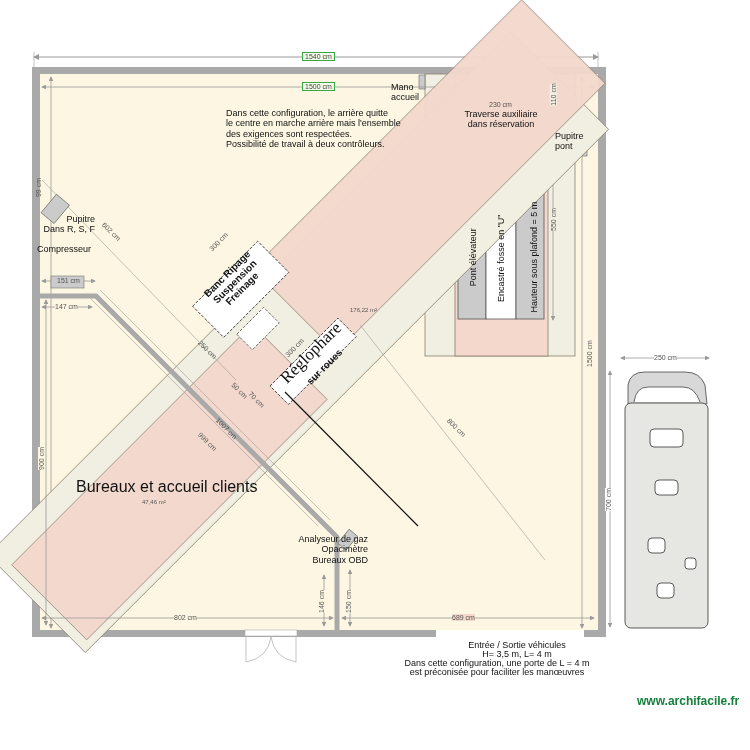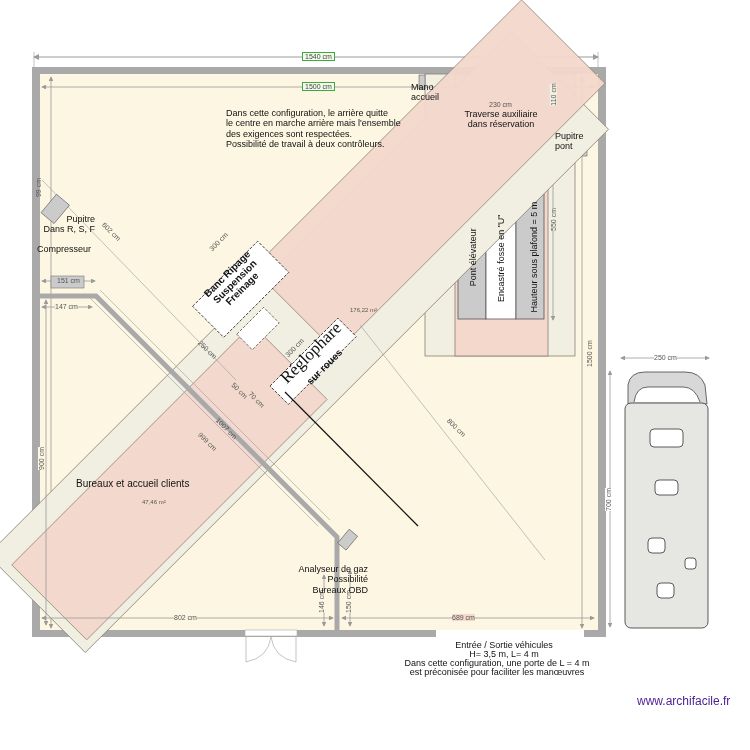--- a/index.html
+++ b/index.html
@@ -3,21 +3,21 @@
 <meta charset="utf-8">
 <style>
   html, body { margin:0; padding:0; background:#ffffff; }
   body { width:750px; height:750px; position:relative; overflow:hidden; font-family:"Liberation Sans", sans-serif; }
   #plan { position:absolute; left:0; top:0; width:750px; height:750px; }
   .lbl { position:absolute; font-family:"Liberation Sans", sans-serif; color:#111; line-height:1.05; white-space:nowrap; }
   .dim { position:absolute; font-family:"Liberation Sans", sans-serif; font-size:7px; color:#555; white-space:nowrap; background:transparent; }
   .dim-box { border:1px solid #39a845; background:#f4fbe9; padding:0 2px; color:#444; font-size:7px; }
   .note { font-size:9px; line-height:1.15; }
   .center { text-align:center; }
-  .watermark { font-size:12px; color:#4c1d95; }
+  .watermark { font-size:12px; color:#15803d;font-weight:bold; }
 </style>
 </head>
 <body>
 
 <svg id="plan" viewBox="0 0 750 750" xmlns="http://www.w3.org/2000/svg">
   <defs>
     <marker id="arr" viewBox="0 0 6 6" refX="5" refY="3" markerWidth="6" markerHeight="6" orient="auto-start-reverse">
       <path d="M0,0 L6,3 L0,6 z" fill="#9a9a9a"></path>
     </marker>
   </defs>
@@ -145,21 +145,21 @@
 <span class="dim" style="left:350px;top:307px;font-size:6px;">176,22 m²</span>
 <span class="dim" style="left:142px;top:499px;font-size:6px;">47,46 m²</span>
 
 <div class="lbl note" style="left:226px;top:108px;">
   <div>Dans cette configuration, le arrière quitte</div>
   <div>le centre en marche arrière mais l'ensemble</div>
   <div>des exigences sont respectées.</div>
   <div>Possibilité de travail à deux contrôleurs.</div>
 </div>
 
-<div class="lbl note" style="left:391px;top:82px;margin-left:20px;">
+<div class="lbl note" style="left:391px;top:82px;">
   <div>Mano</div>
   <div>accueil</div>
 </div>
 
 <div class="lbl note center" style="left:459px;top:109px;width:84px;">
   <div>Traverse auxiliaire</div>
   <div>dans réservation</div>
 </div>
 
 <div class="lbl note" style="left:555px;top:131px;">
@@ -180,29 +180,29 @@
 
 <div class="lbl center" style="left:190px;top:266px;width:90px;font-size:10px;font-weight:bold;transform:rotate(-45deg);">
   <div>Banc Ripage</div>
   <div>Suspension</div>
   <div>Freinage</div>
 </div>
 
 <div class="lbl center" style="left:263px;top:344px;width:96px;font-family:'Liberation Serif', serif;font-size:17px;transform:rotate(-45deg);">Réglophare</div>
 <div class="lbl center" style="left:285px;top:362px;width:80px;font-size:10px;font-weight:bold;transform:rotate(-45deg);">sur roues</div>
 
-<div class="lbl" style="left:76px;top:479px;font-size:10px;">Bureaux et accueil clients</div>
-
-<div class="lbl note" style="left:290px;top:564px;text-align:right;width:78px;">
+<div class="lbl" style="left:76px;top:479px;font-size:16px;">Bureaux et accueil clients</div>
+
+<div class="lbl note" style="left:290px;top:534px;text-align:right;width:78px;">
   <div>Analyseur de gaz</div>
-  <div>Possibilité</div>
+  <div>Opacimètre</div>
   <div>Bureaux OBD</div>
 </div>
 
-<div class="lbl center" style="left:424px;top:641px;width:160px;font-size:9px;">
+<div class="lbl center" style="left:437px;top:641px;width:160px;font-size:9px;">
   <div>Entrée / Sortie véhicules</div>
   <div>H= 3,5 m, L= 4 m</div>
 </div>
 
 <div class="lbl center" style="left:380px;top:659px;width:234px;font-size:9px;text-align:center;">
   <div>Dans cette configuration, une porte de L = 4 m</div>
   <div>est préconisée pour faciliter les manœuvres</div>
 </div>
 
 <div class="lbl watermark" style="left:637px;top:695px;">www.archifacile.fr</div>

